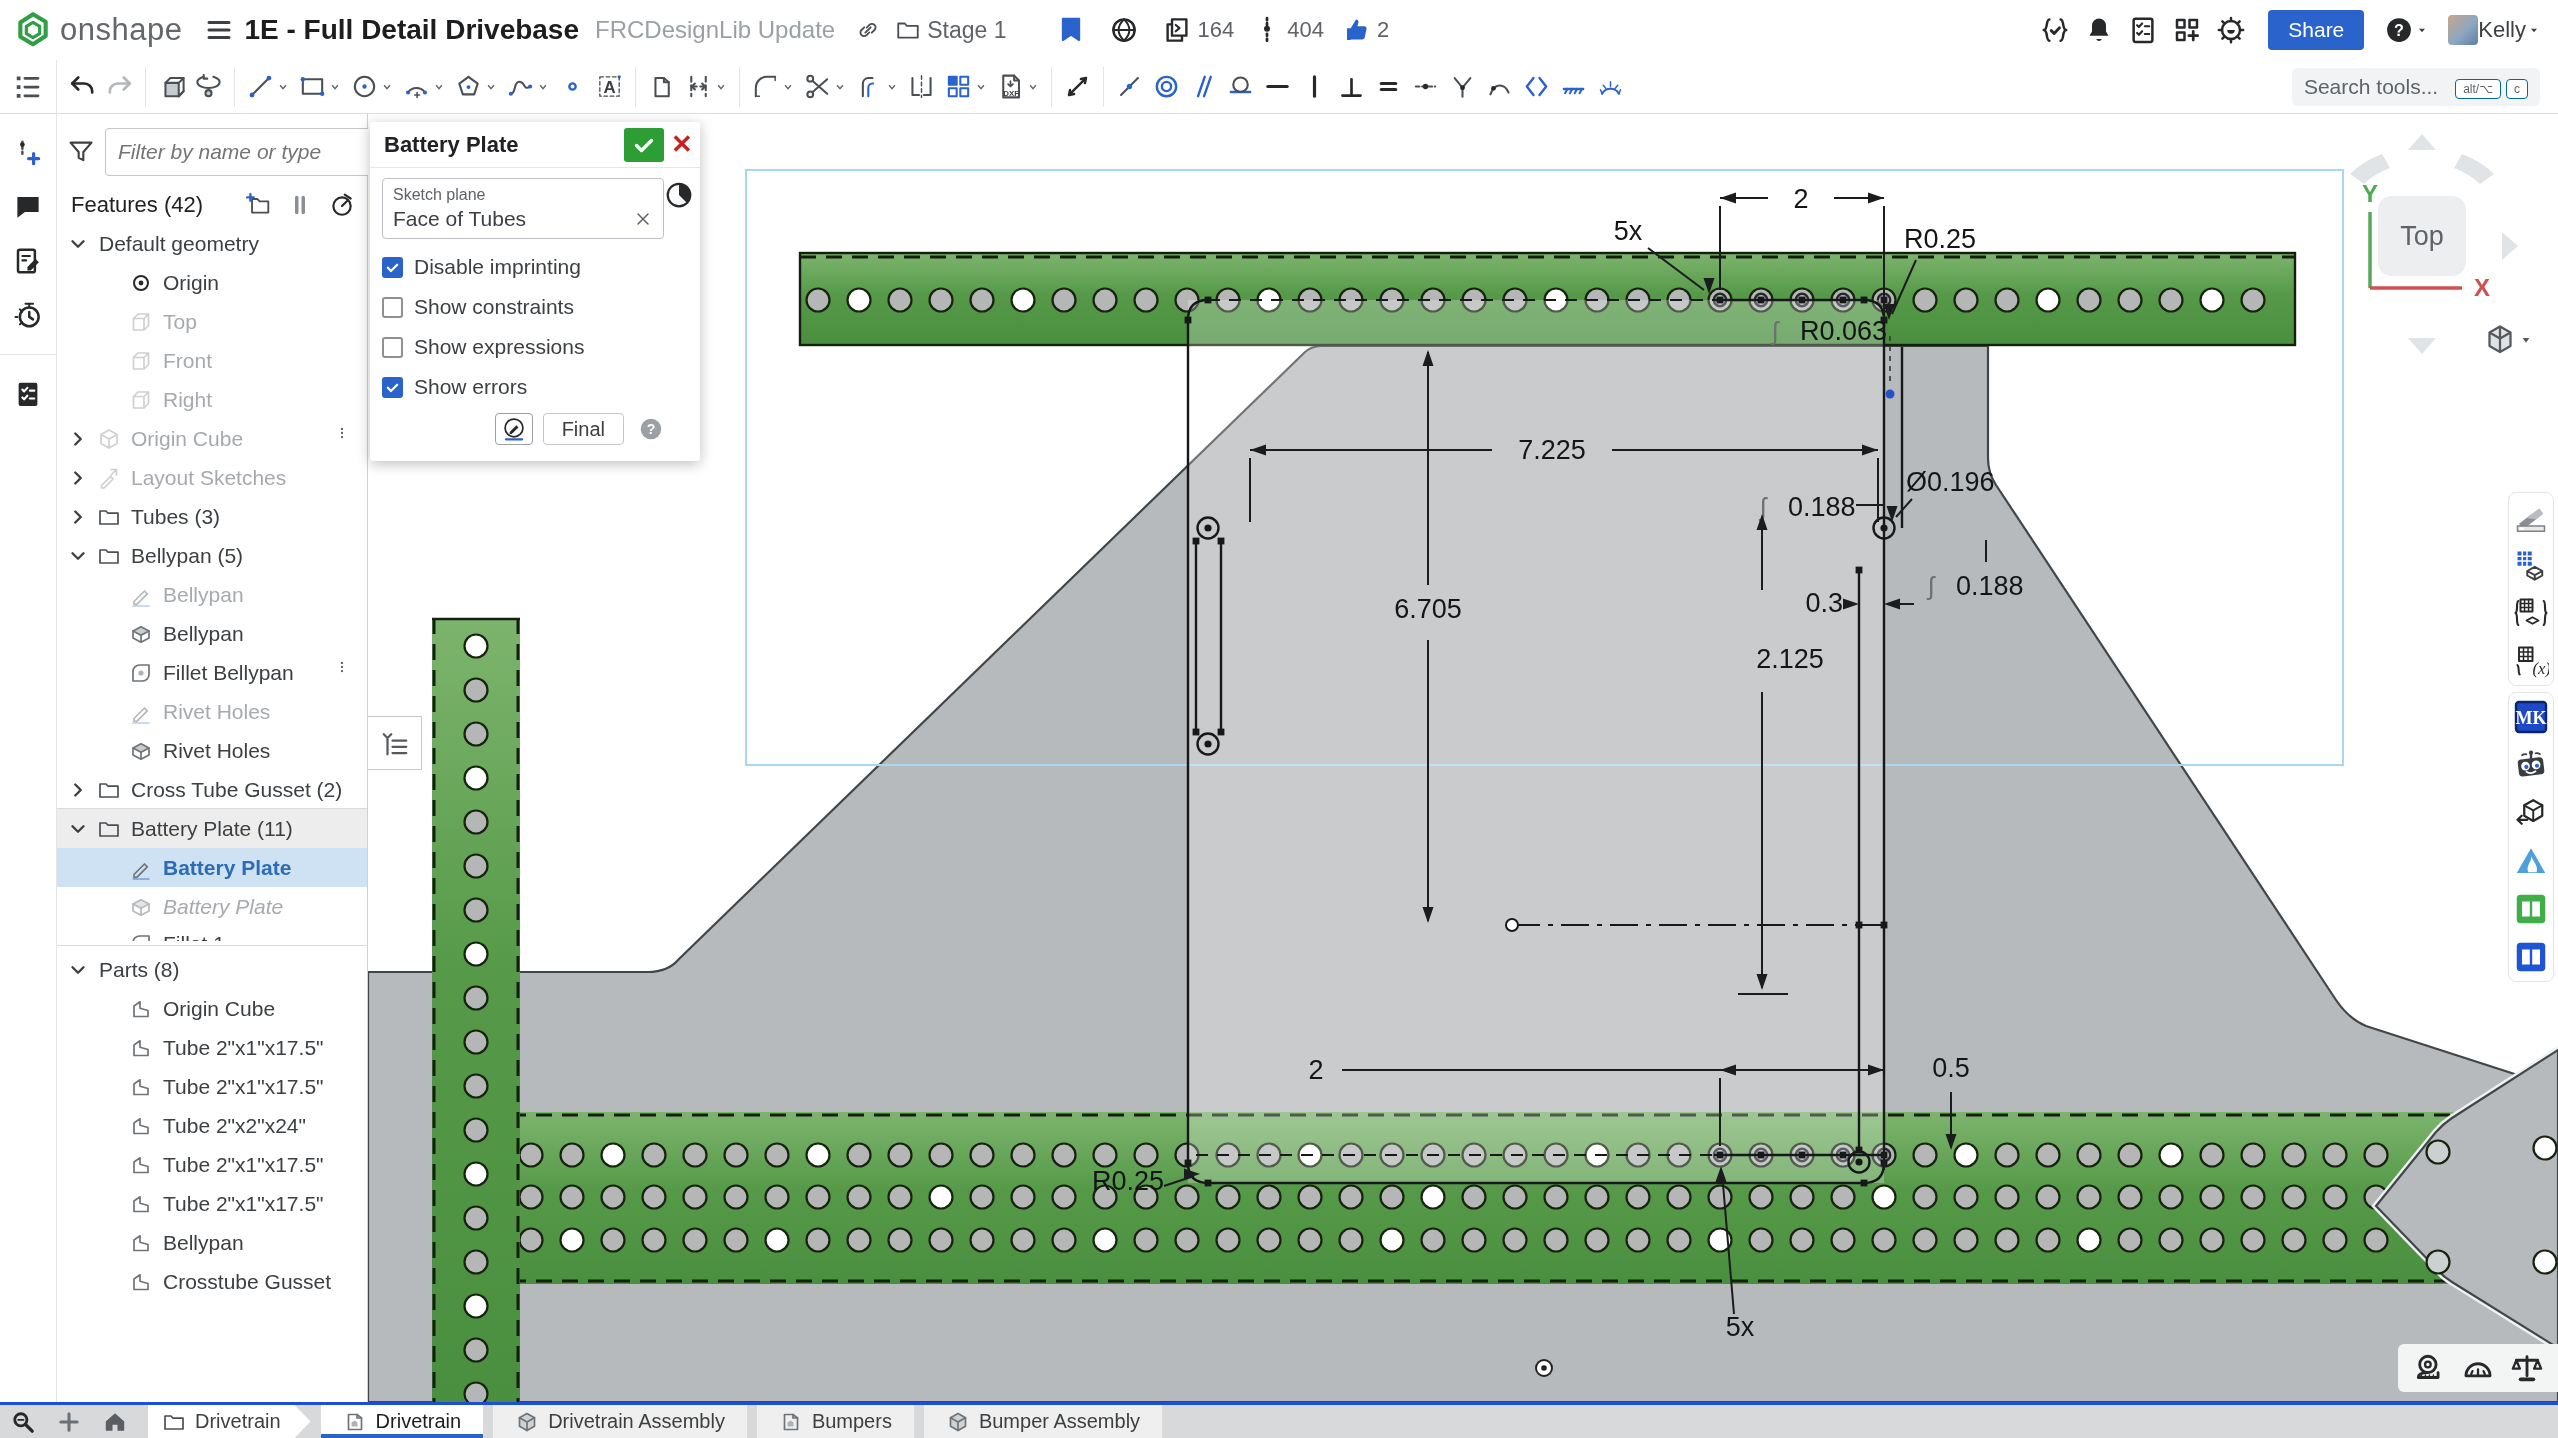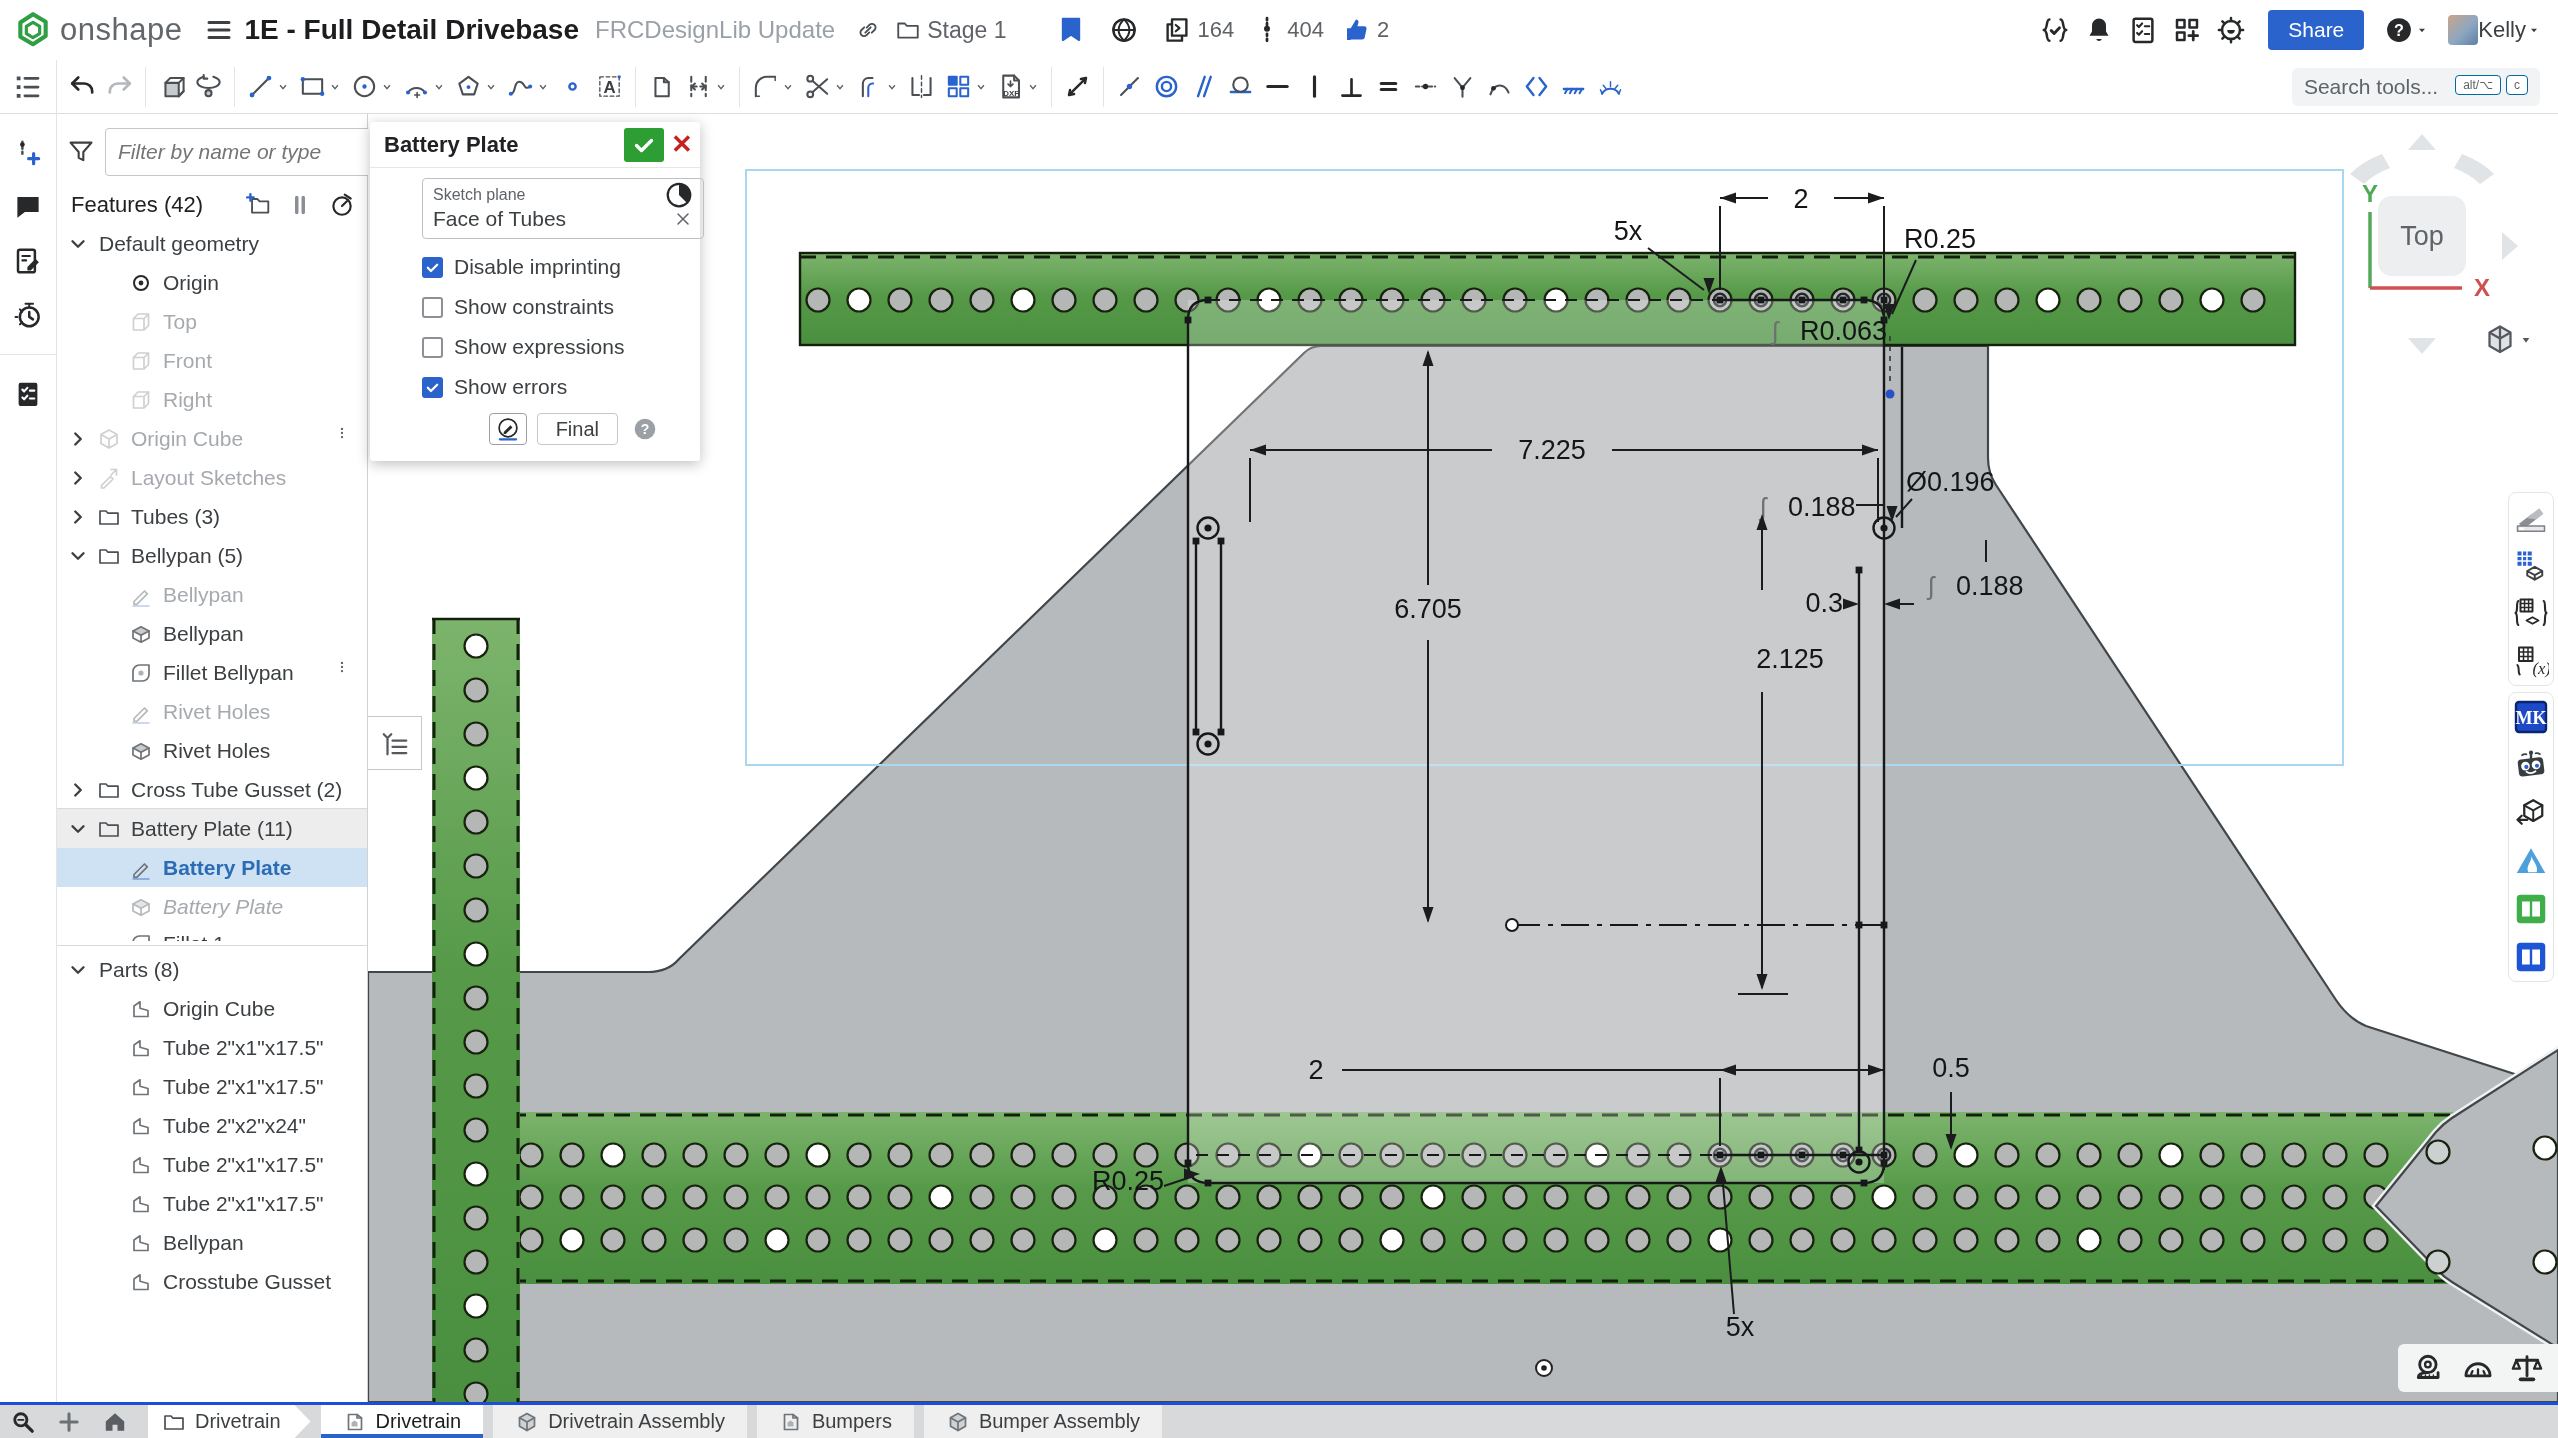--- a/index.html
+++ b/index.html
@@ -32,21 +32,21 @@
     border-bottom:1px solid #dcdfe2; display:flex; align-items:center; }
   #toolbar-left { width:57px; height:54px; border-right:1px solid #e2e4e6; display:flex;
     align-items:center; justify-content:center; flex:none; }
   .tgroup { display:flex; align-items:center; height:40px; padding:0 7px; flex:none; }
   .tgroup + .tgroup { border-left:1px solid #e2e4e6; }
   .tbtn { display:flex; align-items:center; padding:3px 4px; border-radius:3px; cursor:pointer; }
   .tbtn .ticon { width:29px; height:29px; }
   .tbtn .ticon svg { width:100%; height:100%; }
   .tcaret { width:14px; height:14px; margin-left:1px; }
   #search-tools { margin-left:auto; margin-right:18px; background:#f1f3f4; border-radius:6px;
-    display:flex; align-items:flex-start; padding:7px 12px; cursor:text; }
+    display:flex; align-items:flex-end; padding:7px 12px; cursor:text; }
   #search-tools .stxt { font-size:21px; color:#5f6368; margin-right:12px; }
   .kbd { background:#fff; border:1px solid #0369a1; border-radius:4px; font-size:12px;
     color:#5f6368; padding:2px 7px; margin-left:5px; }
 
   
   #left-strip { position:absolute; left:0; top:114px; width:57px; bottom:36px; background:#fff;
     border-right:1px solid #e2e4e6; display:flex; flex-direction:column; align-items:center; }
   .sicon { width:30px; height:30px; margin-top:24px; cursor:pointer; }
   .sicon svg { width:100%; height:100%; }
   .sdiv { width:57px; height:1px; background:#e2e4e6; margin-top:24px; }
@@ -93,21 +93,21 @@
   
   #dialog { position:absolute; left:2px; top:8px; width:330px; background:#fff; border-radius:3px;
     box-shadow:0 3px 14px rgba(0,0,0,.25); }
   #dlg-titlebar { display:flex; align-items:center; height:46px; border-bottom:1px solid #e4e6e8; }
   #dlg-title { font-size:22px; font-weight:700; color:#202124; margin-left:14px; flex:1; }
   #dlg-accept { width:40px; height:34px; background:#2d9e33; border:none; border-radius:3px;
     color:#fff; display:flex; align-items:center; justify-content:center; cursor:pointer; flex:none; }
   #dlg-accept svg { width:24px; height:24px; }
   #dlg-close { width:36px; height:34px; border:none; background:none; color:#c5221f; font-size:26px;
     font-weight:700; cursor:pointer; flex:none; }
-  #dlg-body { padding:10px 28px 12px 12px; position:relative;margin-left:40px; }
+  #dlg-body { padding:10px 22px 12px 12px; position:relative; }
   #sketch-plane-box { border:1px solid #bdc1c6; border-radius:4px; width:282px; padding:7px 10px; }
   #sp-label { font-size:16px; color:#5f6368; }
   #sp-row { display:flex; align-items:center; margin-top:3px; }
   #sp-value { font-size:21px; color:#3c4043; flex:1; }
   #sp-clear { width:20px; height:20px; cursor:pointer; }
   #pie-btn { position:absolute; right:6px; top:12px; width:30px; height:30px; cursor:pointer; }
   .cb-row { display:flex; align-items:center; margin-top:16px; cursor:pointer; }
   .cb { width:21px; height:21px; border-radius:3px; flex:none; display:flex; align-items:center;
     justify-content:center; }
   .cb.on { background:#2a63cc; }

